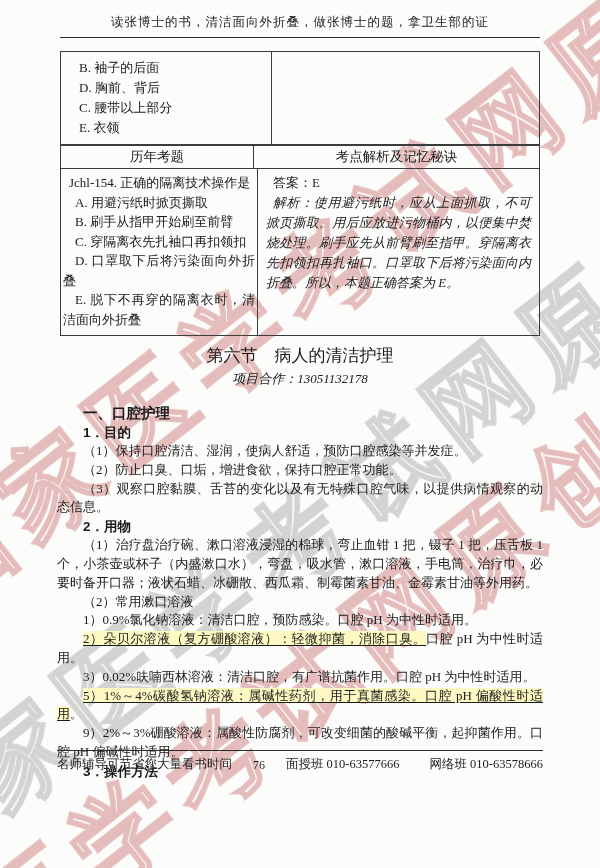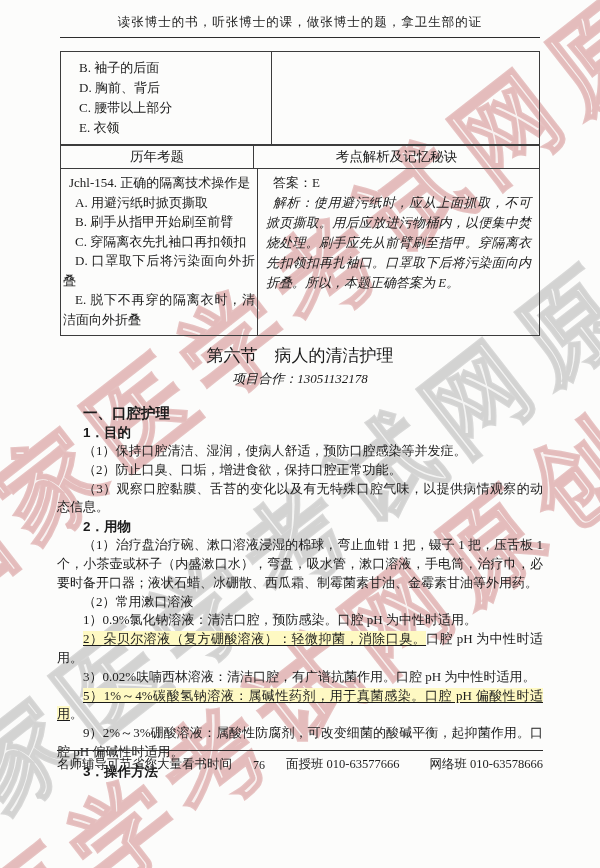--- a/index.html
+++ b/index.html
@@ -53,21 +53,21 @@
 <body>
 
 <div class="page">
 
   <div class="wm" style="left:-190px;top:200px;">国家医学考试网原创</div>
   <div class="wm gray" style="left:-220px;top:470px;">国家医学考试网原创</div>
   <div class="wm" style="left:-300px;top:690px;">国家医学考试网原创</div>
 
   <div class="content">
 
-    <div class="hdr">读张博士的书，听张博士的课，做张博士的题，拿卫生部的证</div>
+    <div class="hdr">读张博士的书，清洁面向外折叠，做张博士的题，拿卫生部的证</div>
     <div class="hdr-rule"></div>
 
     <div class="tbl t1">
       <div class="cl">
         <div class="row">B. 袖子的后面</div>
         <div class="row">D. 胸前、背后</div>
         <div class="row">C. 腰带以上部分</div>
         <div class="row">E. 衣领</div>
       </div>
       <div class="cr"></div>

